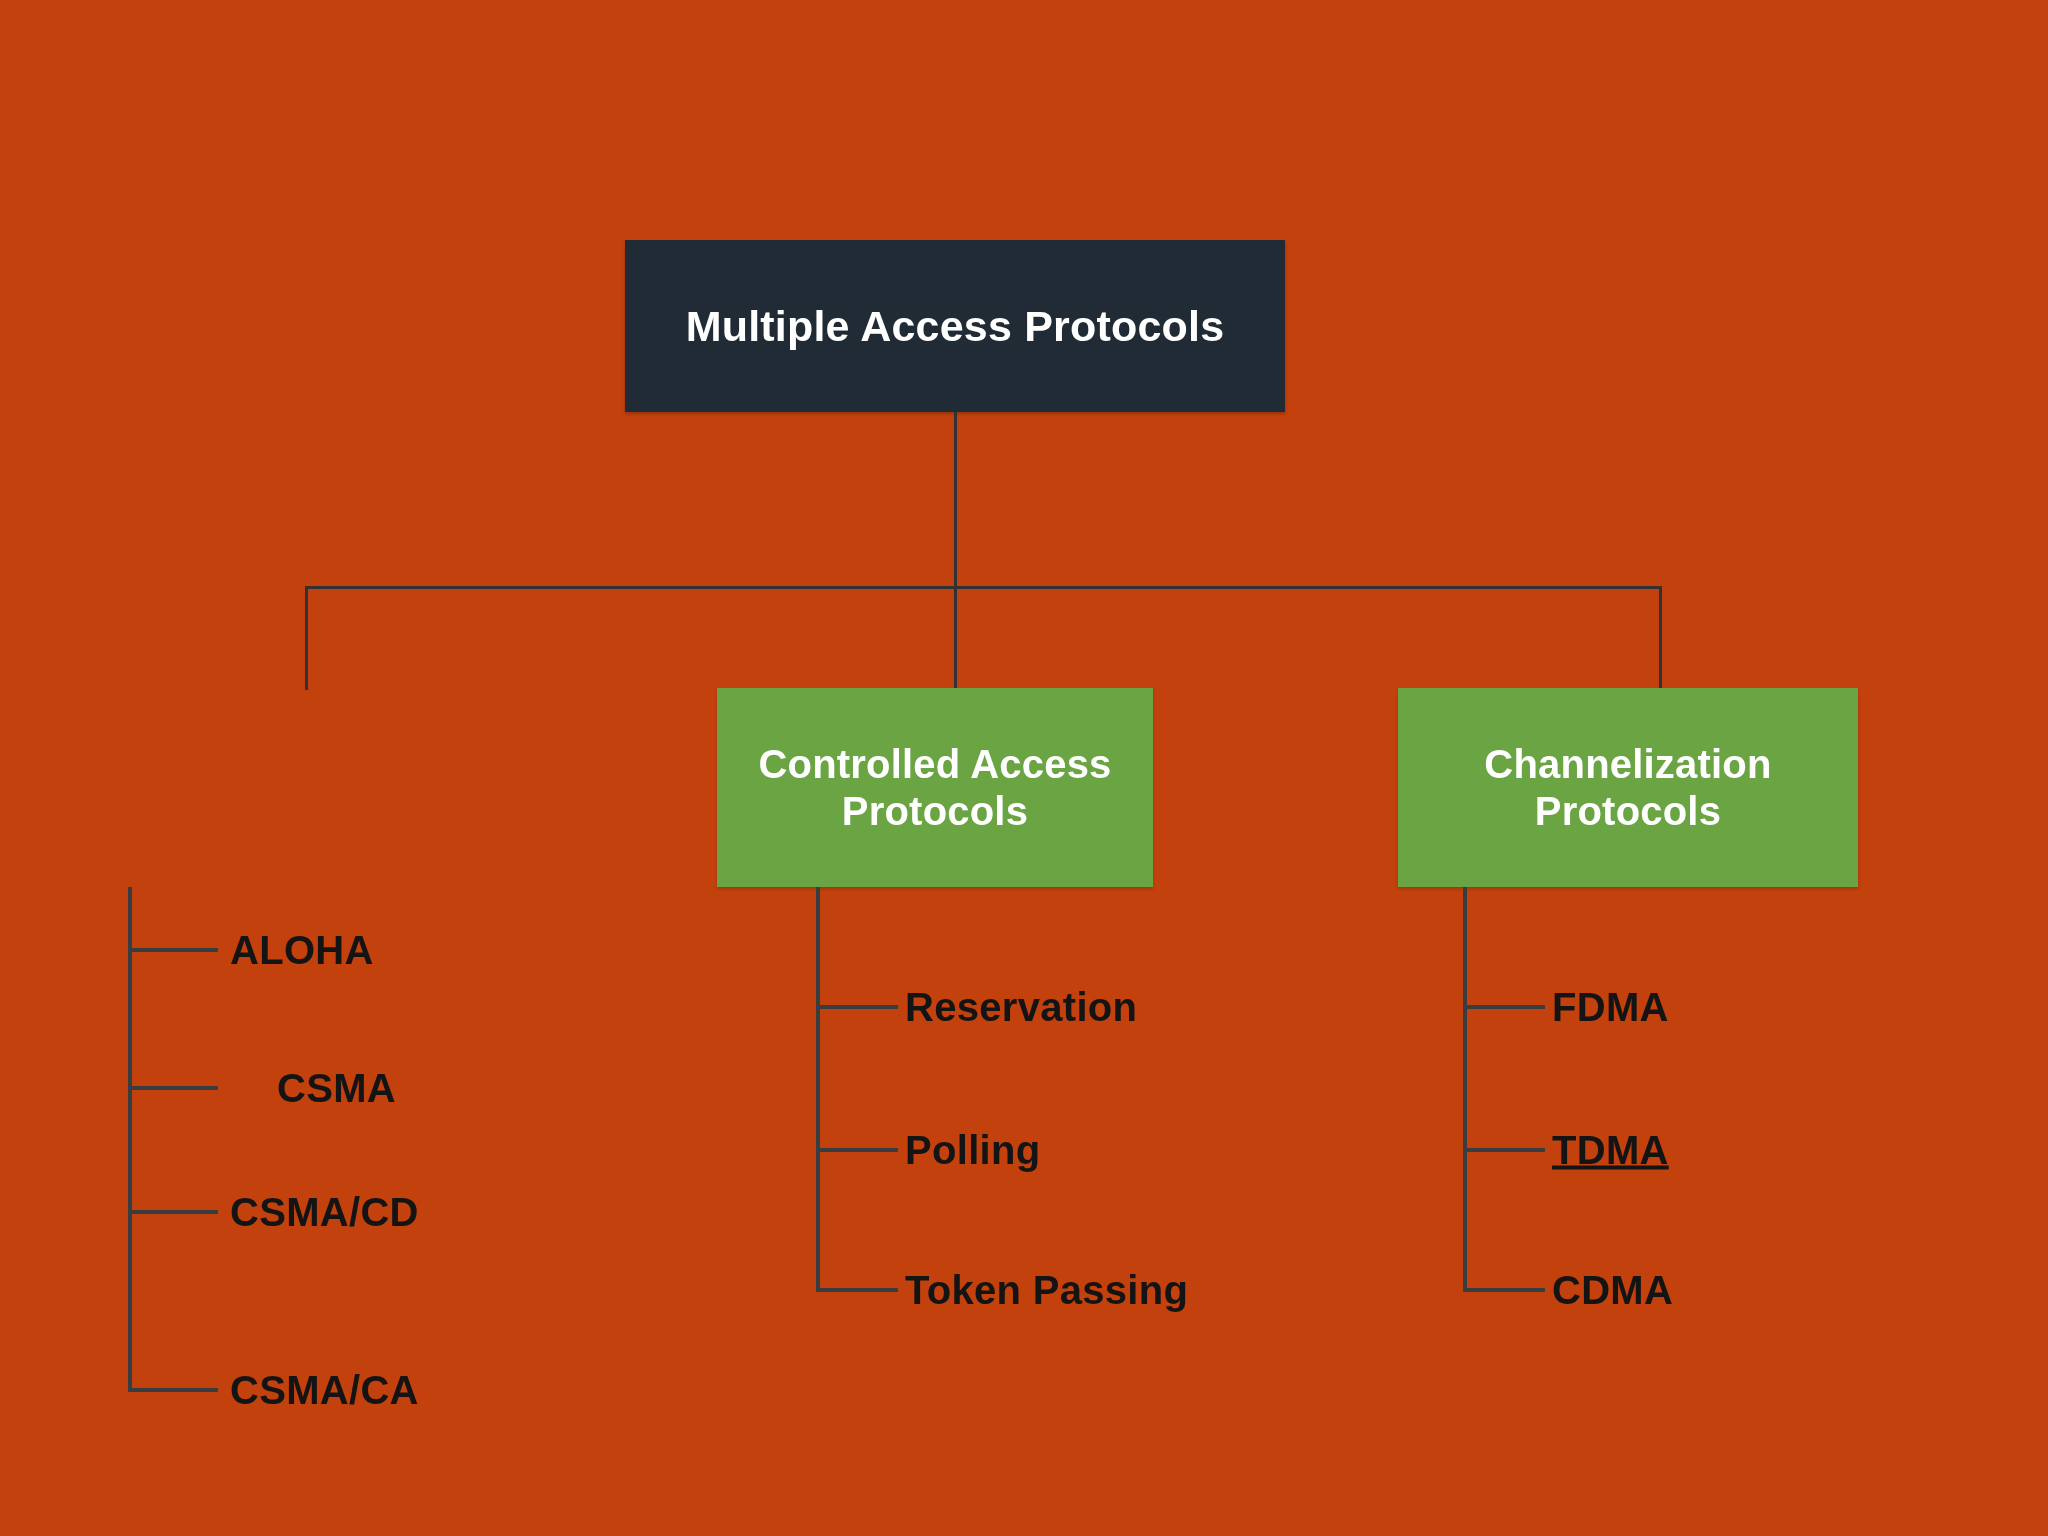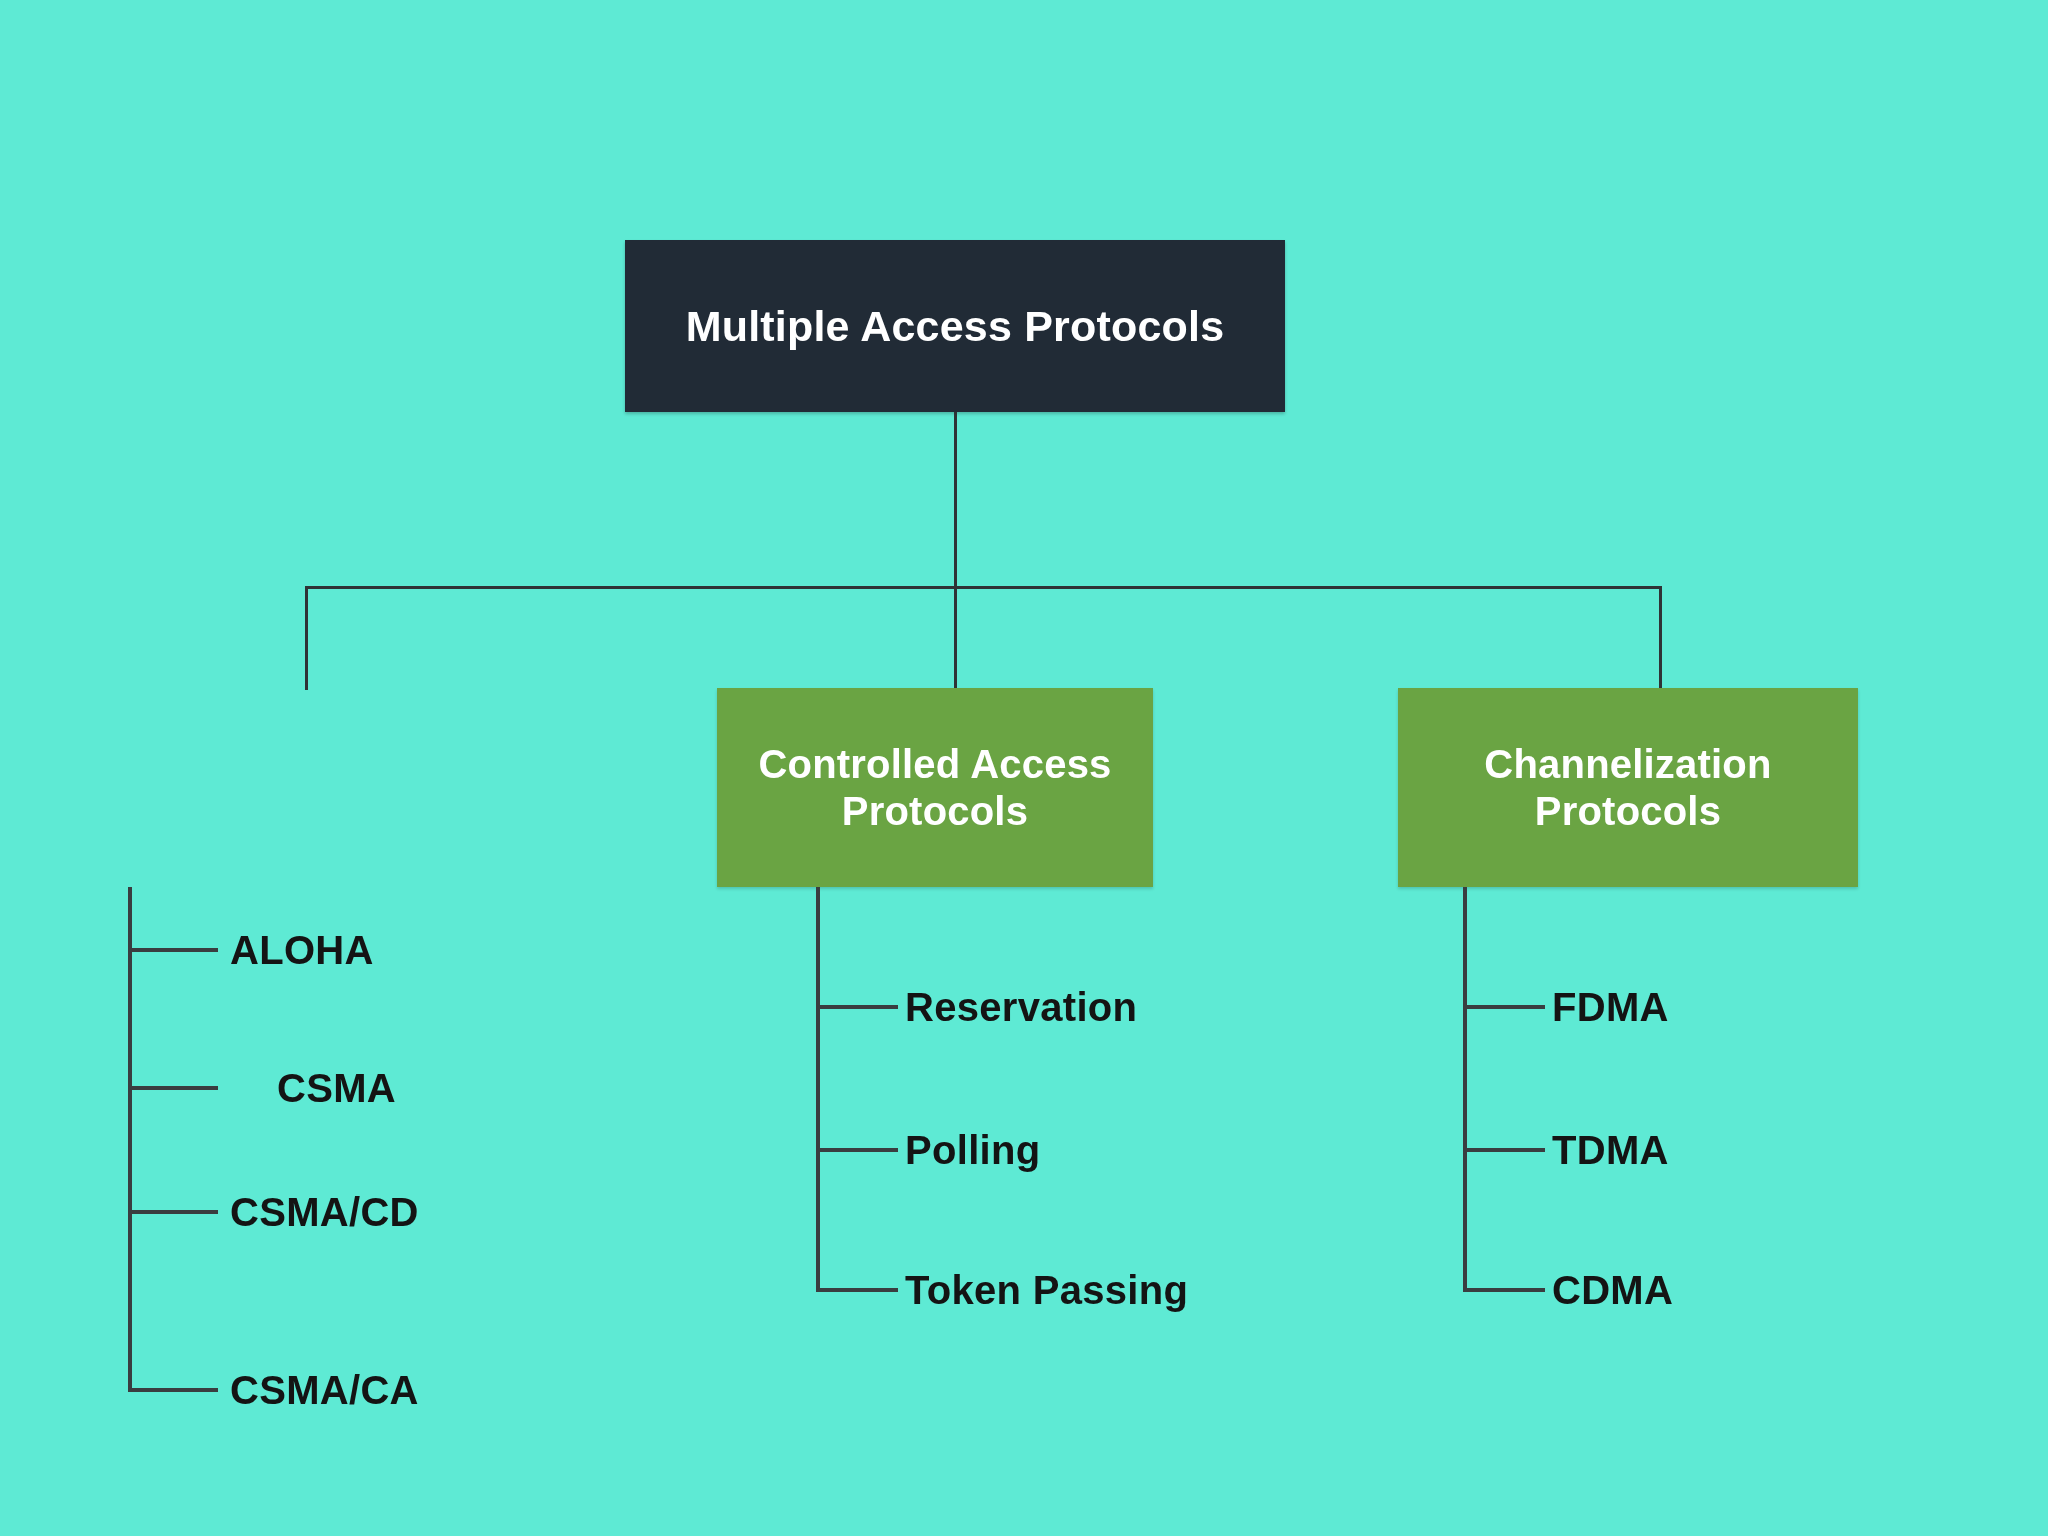--- a/index.html
+++ b/index.html
@@ -9,21 +9,21 @@
     background: #ffffff;
   }
   body {
     font-family: "Liberation Sans", sans-serif;
     -webkit-font-smoothing: antialiased;
   }
   #canvas {
     position: relative;
     width: 2048px;
     height: 1536px;
-    background: #5eead4;
+    background: #c2410c;
     overflow: hidden;
   }
 
   
   .node-box {
     position: absolute;
     box-sizing: border-box;
     display: flex;
     align-items: center;
     justify-content: center;
@@ -142,16 +142,16 @@
 Protocols</span>
   </div>
 
   <div class="stem" style="left:1463px; top:887px; height:404px;"></div>
 
   <div class="tick" style="left:1463px; top:1005px; width:82px;"></div>
   <div class="tick" style="left:1463px; top:1148px; width:82px;"></div>
   <div class="tick" style="left:1463px; top:1288px; width:82px;"></div>
 
   <div class="leaf-label" style="left:1552px; top:1007px;">FDMA</div>
-  <div class="leaf-label" style="left:1552px; top:1150px;">TDMA</div>
+  <div class="leaf-label" style="left:1552px; top:1150px;text-decoration:underline;">TDMA</div>
   <div class="leaf-label" style="left:1552px; top:1290px;">CDMA</div>
 
 </div>
 
 </body></html>

